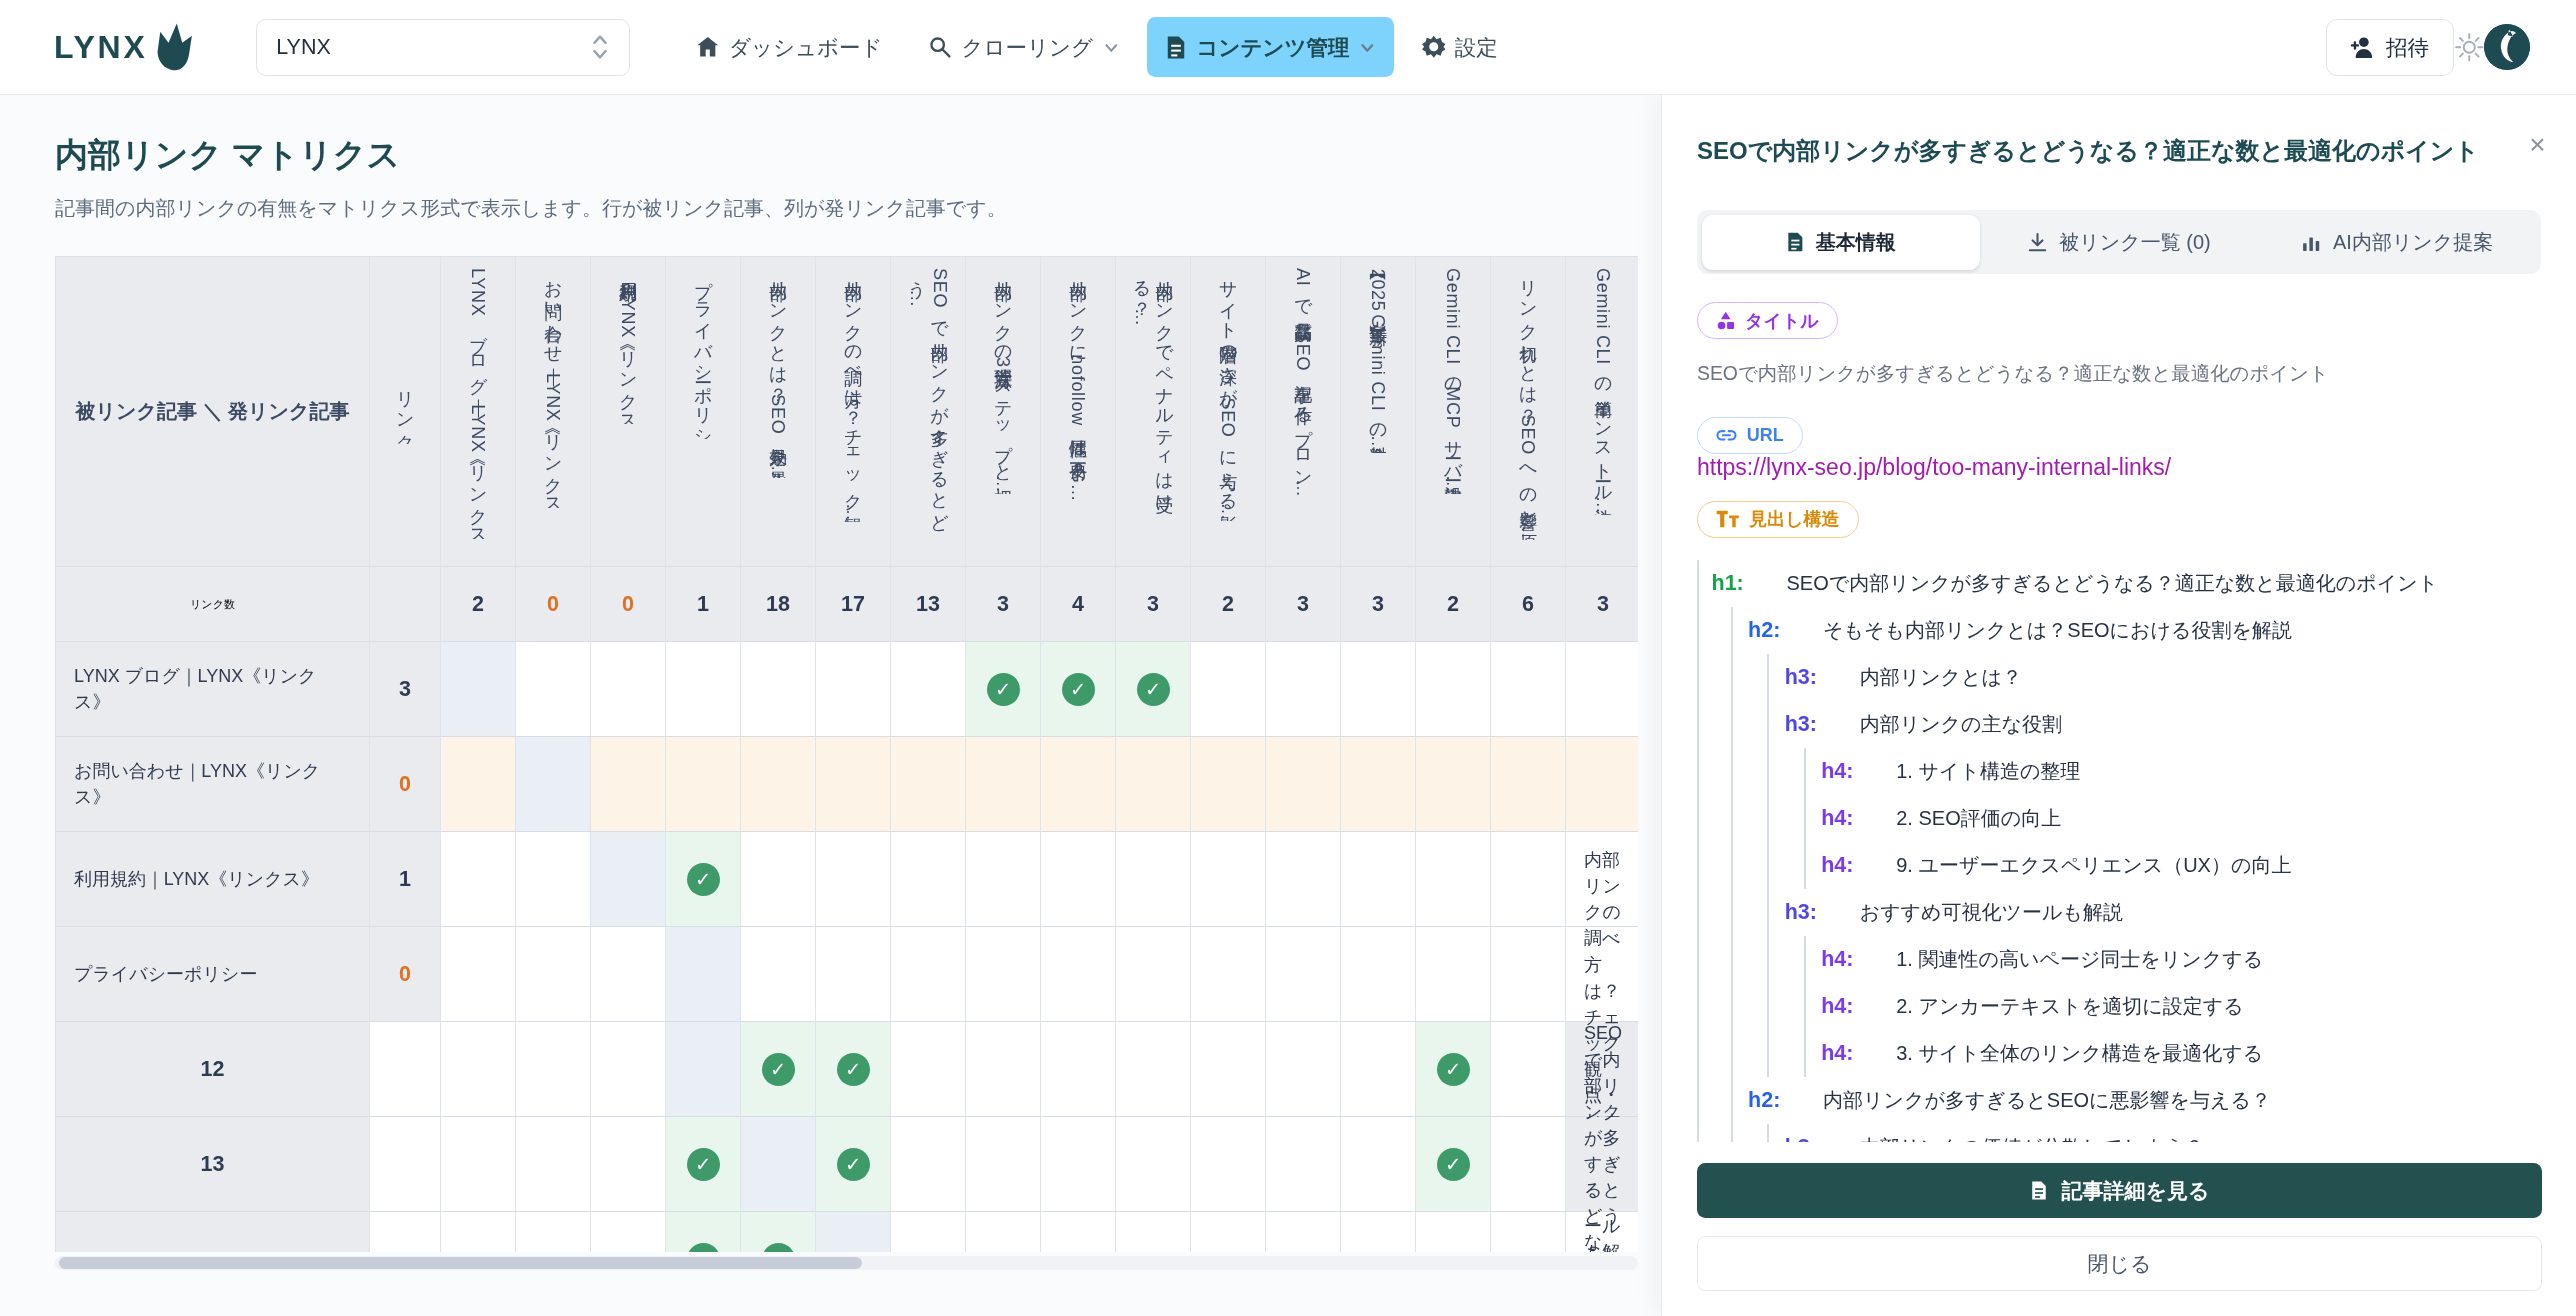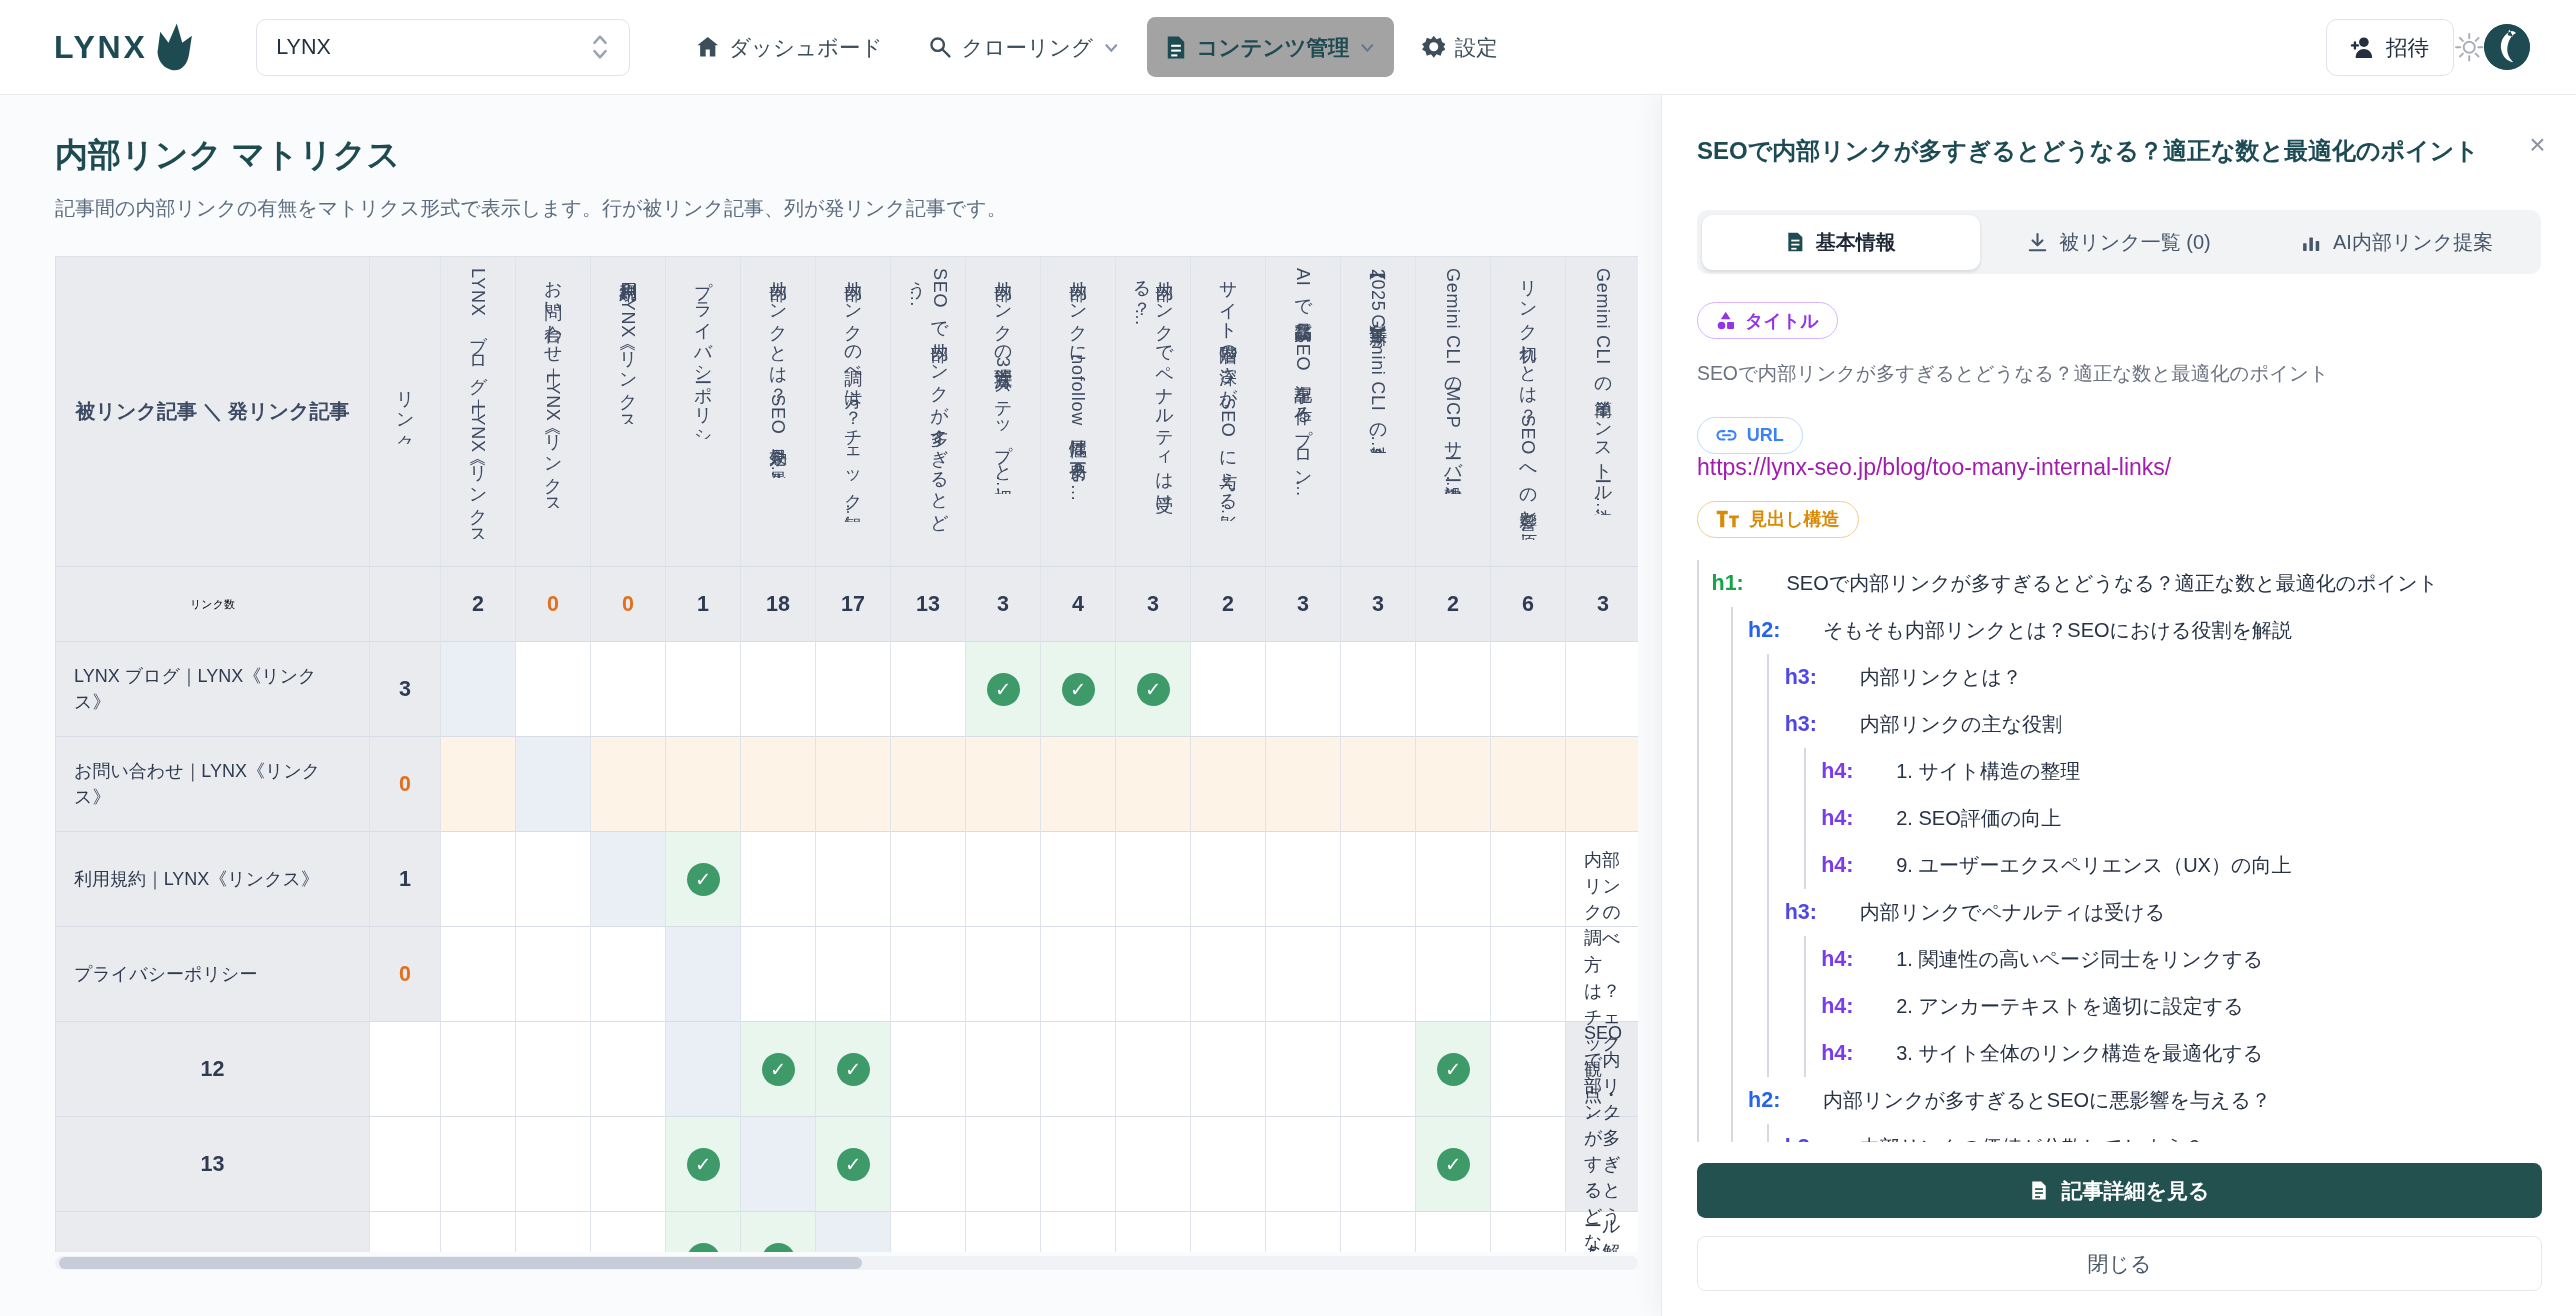--- a/index.html
+++ b/index.html
@@ -10,21 +10,21 @@
   .nav { position:absolute; left:0; top:0; width:2576px; height:95px; background:#fff;
     border-bottom:1.4px solid #E8EAEE; display:flex; align-items:center; z-index:30; }
   .logo-wrap { display:flex; align-items:center; margin-left:54px; gap:4.2px; }
   .logo-text { font-size:32px; font-weight:800; letter-spacing:2.8px; color:#1E4B52; }
   .ws-select { margin-left:60px; width:374px; height:57px; border:1.4px solid #E0E4EA; border-radius:9.7px;
     display:flex; align-items:center; justify-content:space-between; padding:0 19.4px; background:#fff; }
   .ws-select span { font-size:21.5px; color:#22303F; }
   .nav-menu { display:flex; align-items:center; margin-left:48px; gap:9.7px; }
   .nav-item { display:flex; align-items:center; gap:9.7px; padding:15.2px 18px; border-radius:8.3px;
     font-size:21.5px; color:#3C4E59; white-space:nowrap; }
-  .nav-item.active { background:#a3a3a3; color:#1E4B52; font-weight:700; }
+  .nav-item.active { background:#7dd3fc; color:#1E4B52; font-weight:700; }
   .nav-right { margin-left:auto; display:flex; align-items:center; margin-right:46px; }
   .invite-btn { display:flex; align-items:center; gap:11px; border:1.4px solid #E0E4EA; border-radius:11px;
     height:57px; padding:0 23.5px; font-size:21.5px; color:#22303F; background:#fff; }
   .avatar { width:46px; height:46px; border-radius:50%; background:#1E4B52; display:flex;
     align-items:center; justify-content:center; overflow:hidden; }
   .icon { display:inline-flex; align-items:center; justify-content:center; }
 
   
   .page-title { position:absolute; left:55px; top:133px; font-size:33px; font-weight:800; color:#1E4B52; }
   .page-sub { position:absolute; left:55px; top:195px; font-size:20px; color:#5D6D80; }
@@ -534,21 +534,21 @@
                 <span class="ttag tag-h4">h4:</span>
                 <span class="ttext">2. SEO評価の向上</span>
               </div>
               <div class="titem">
                 <span class="ttag tag-h4">h4:</span>
                 <span class="ttext">9. ユーザーエクスペリエンス（UX）の向上</span>
               </div>
             </div>
             <div class="titem">
               <span class="ttag tag-h3">h3:</span>
-              <span class="ttext">内部リンクでペナルティは受ける</span>
+              <span class="ttext">おすすめ可視化ツールも解説</span>
             </div>
             <div class="tgroup">
               <div class="titem">
                 <span class="ttag tag-h4">h4:</span>
                 <span class="ttext">1. 関連性の高いページ同士をリンクする</span>
               </div>
               <div class="titem">
                 <span class="ttag tag-h4">h4:</span>
                 <span class="ttext">2. アンカーテキストを適切に設定する</span>
               </div>

